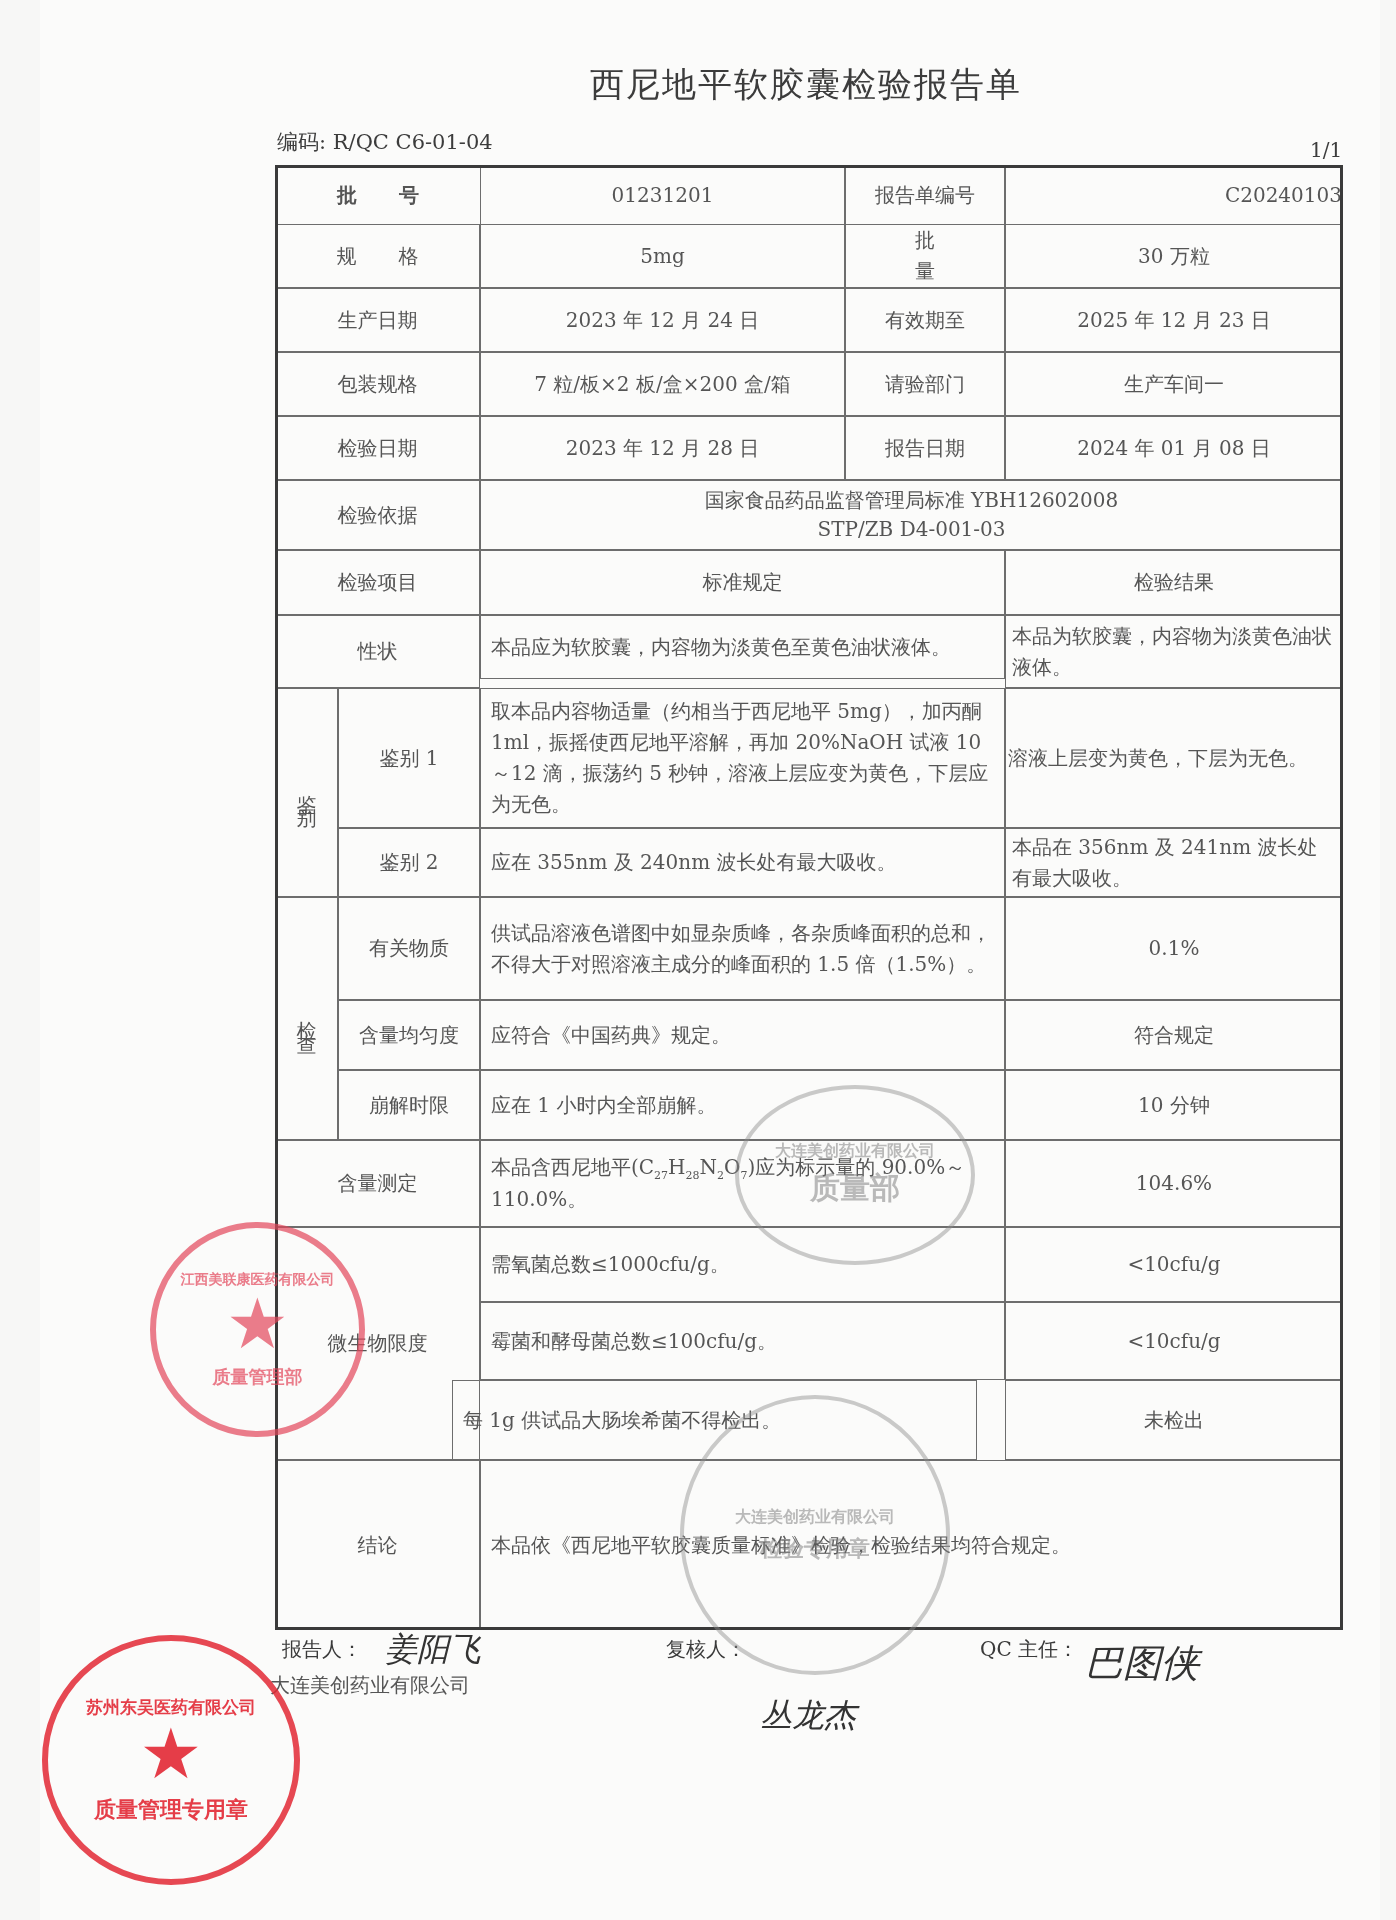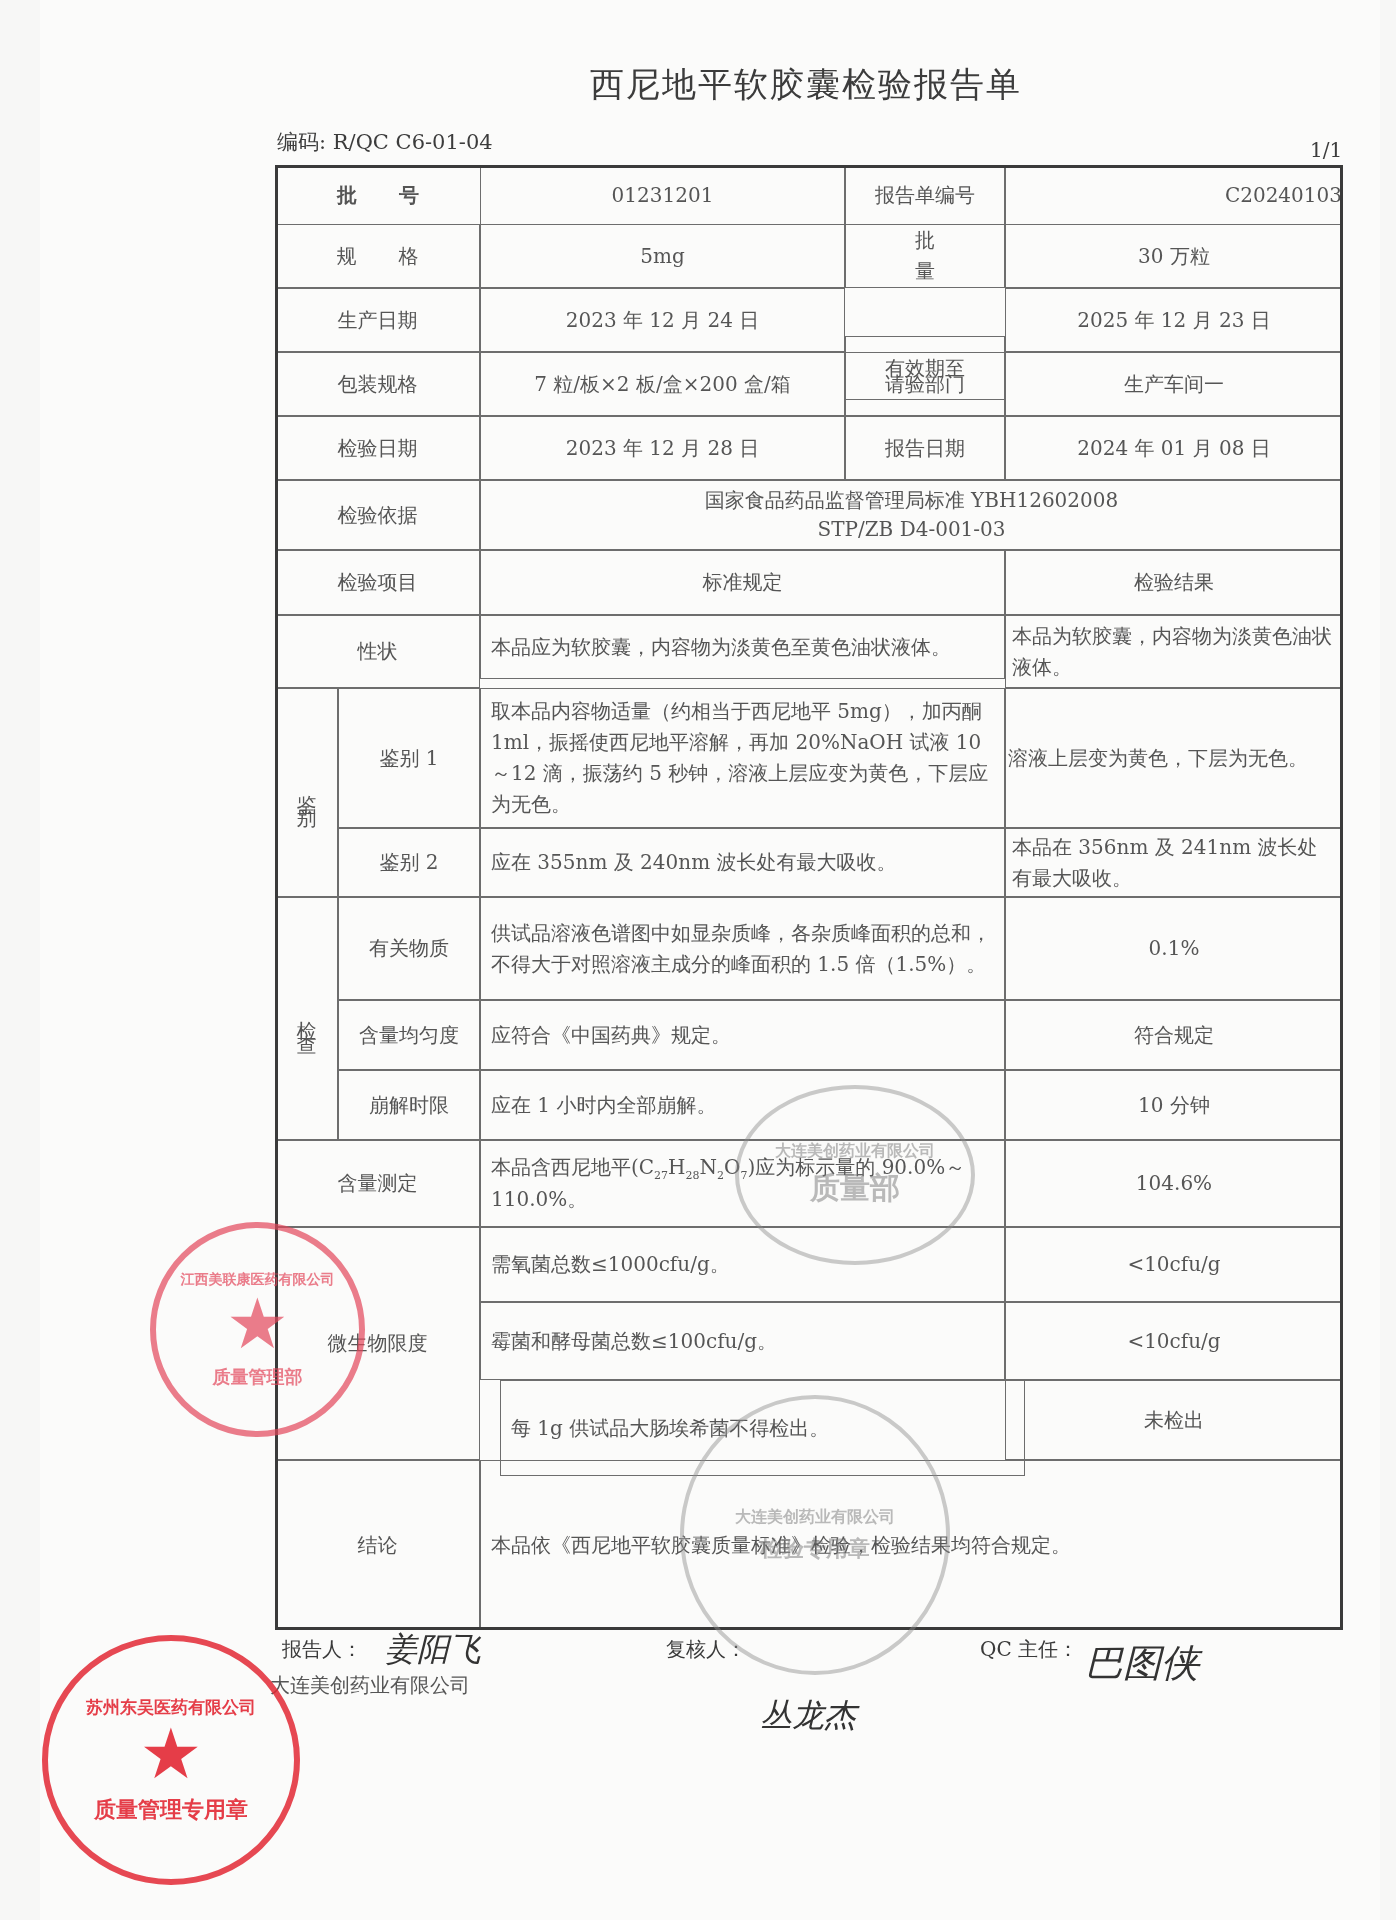--- a/index.html
+++ b/index.html
@@ -90,21 +90,21 @@
 <div class="cell" style="left:1005px;top:224px;width:338px;height:64px;">
     <span class="txt">30 万粒</span>
   </div>
 
 <div class="cell" style="left:275px;top:288px;width:205px;height:64px;">
     <span class="txt">生产日期</span>
   </div>
 <div class="cell" style="left:480px;top:288px;width:365px;height:64px;">
     <span class="txt">2023 年 12 月 24 日</span>
   </div>
-<div class="cell" style="left:845px;top:288px;width:160px;height:64px;margin-top:48px;">
+<div class="cell" style="left:845px;top:288px;width:160px;height:64px;">
     <span class="txt">有效期至</span>
   </div>
 <div class="cell" style="left:1005px;top:288px;width:338px;height:64px;">
     <span class="txt">2025 年 12 月 23 日</span>
   </div>
 
 <div class="cell" style="left:275px;top:352px;width:205px;height:64px;">
     <span class="txt">包装规格</span>
   </div>
 <div class="cell" style="left:480px;top:352px;width:365px;height:64px;">
@@ -232,21 +232,21 @@
   </div>
 <div class="cell" style="left:1005px;top:1227px;width:338px;height:75px;">
     <span class="txt">&lt;10cfu/g</span>
   </div>
 <div class="cell left" style="left:480px;top:1302px;width:525px;height:78px;">
     <span class="txt">霉菌和酵母菌总数≤100cfu/g。</span>
   </div>
 <div class="cell" style="left:1005px;top:1302px;width:338px;height:78px;">
     <span class="txt">&lt;10cfu/g</span>
   </div>
-<div class="cell left" style="left:500px;top:1380px;width:525px;height:96px;">
+<div class="cell left" style="left:452px;top:1380px;width:525px;height:80px;">
     <span class="txt">每 1g 供试品大肠埃希菌不得检出。</span>
   </div>
 <div class="cell" style="left:1005px;top:1380px;width:338px;height:80px;">
     <span class="txt">未检出</span>
   </div>
 
 <div class="cell" style="left:275px;top:1460px;width:205px;height:170px;">
     <span class="txt">结论</span>
   </div>
 <div class="cell left" style="left:480px;top:1460px;width:863px;height:170px;">

